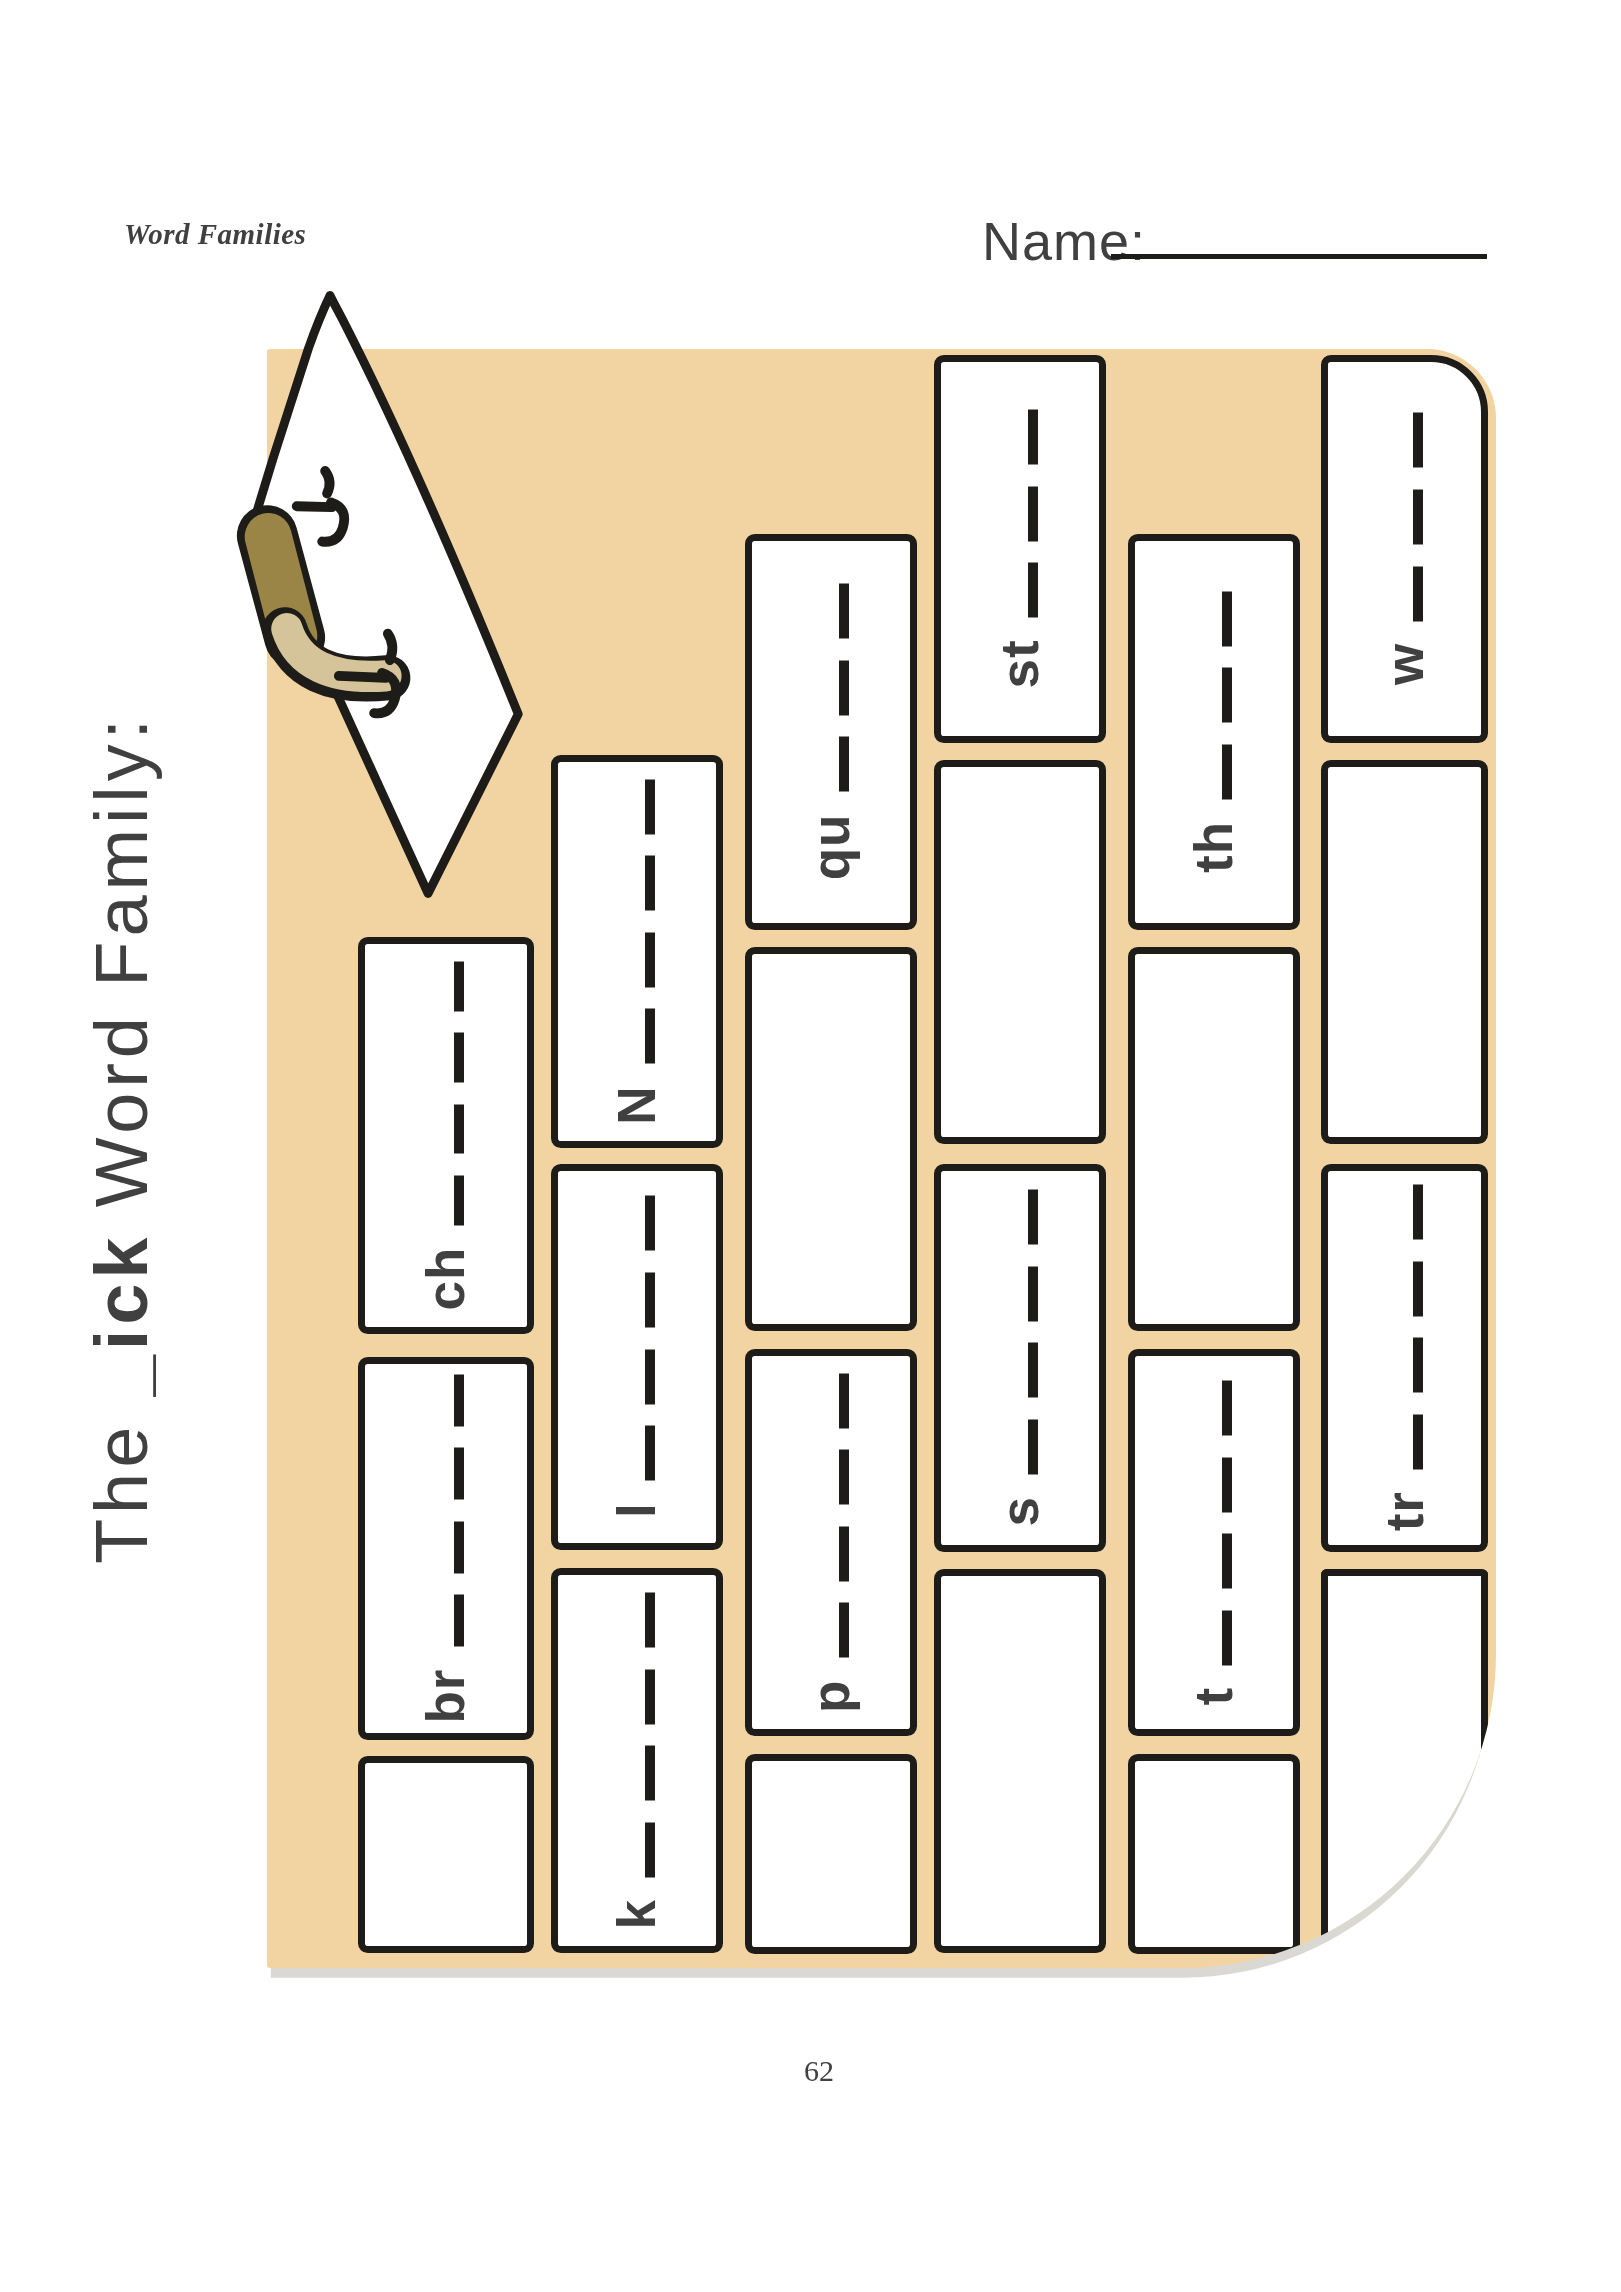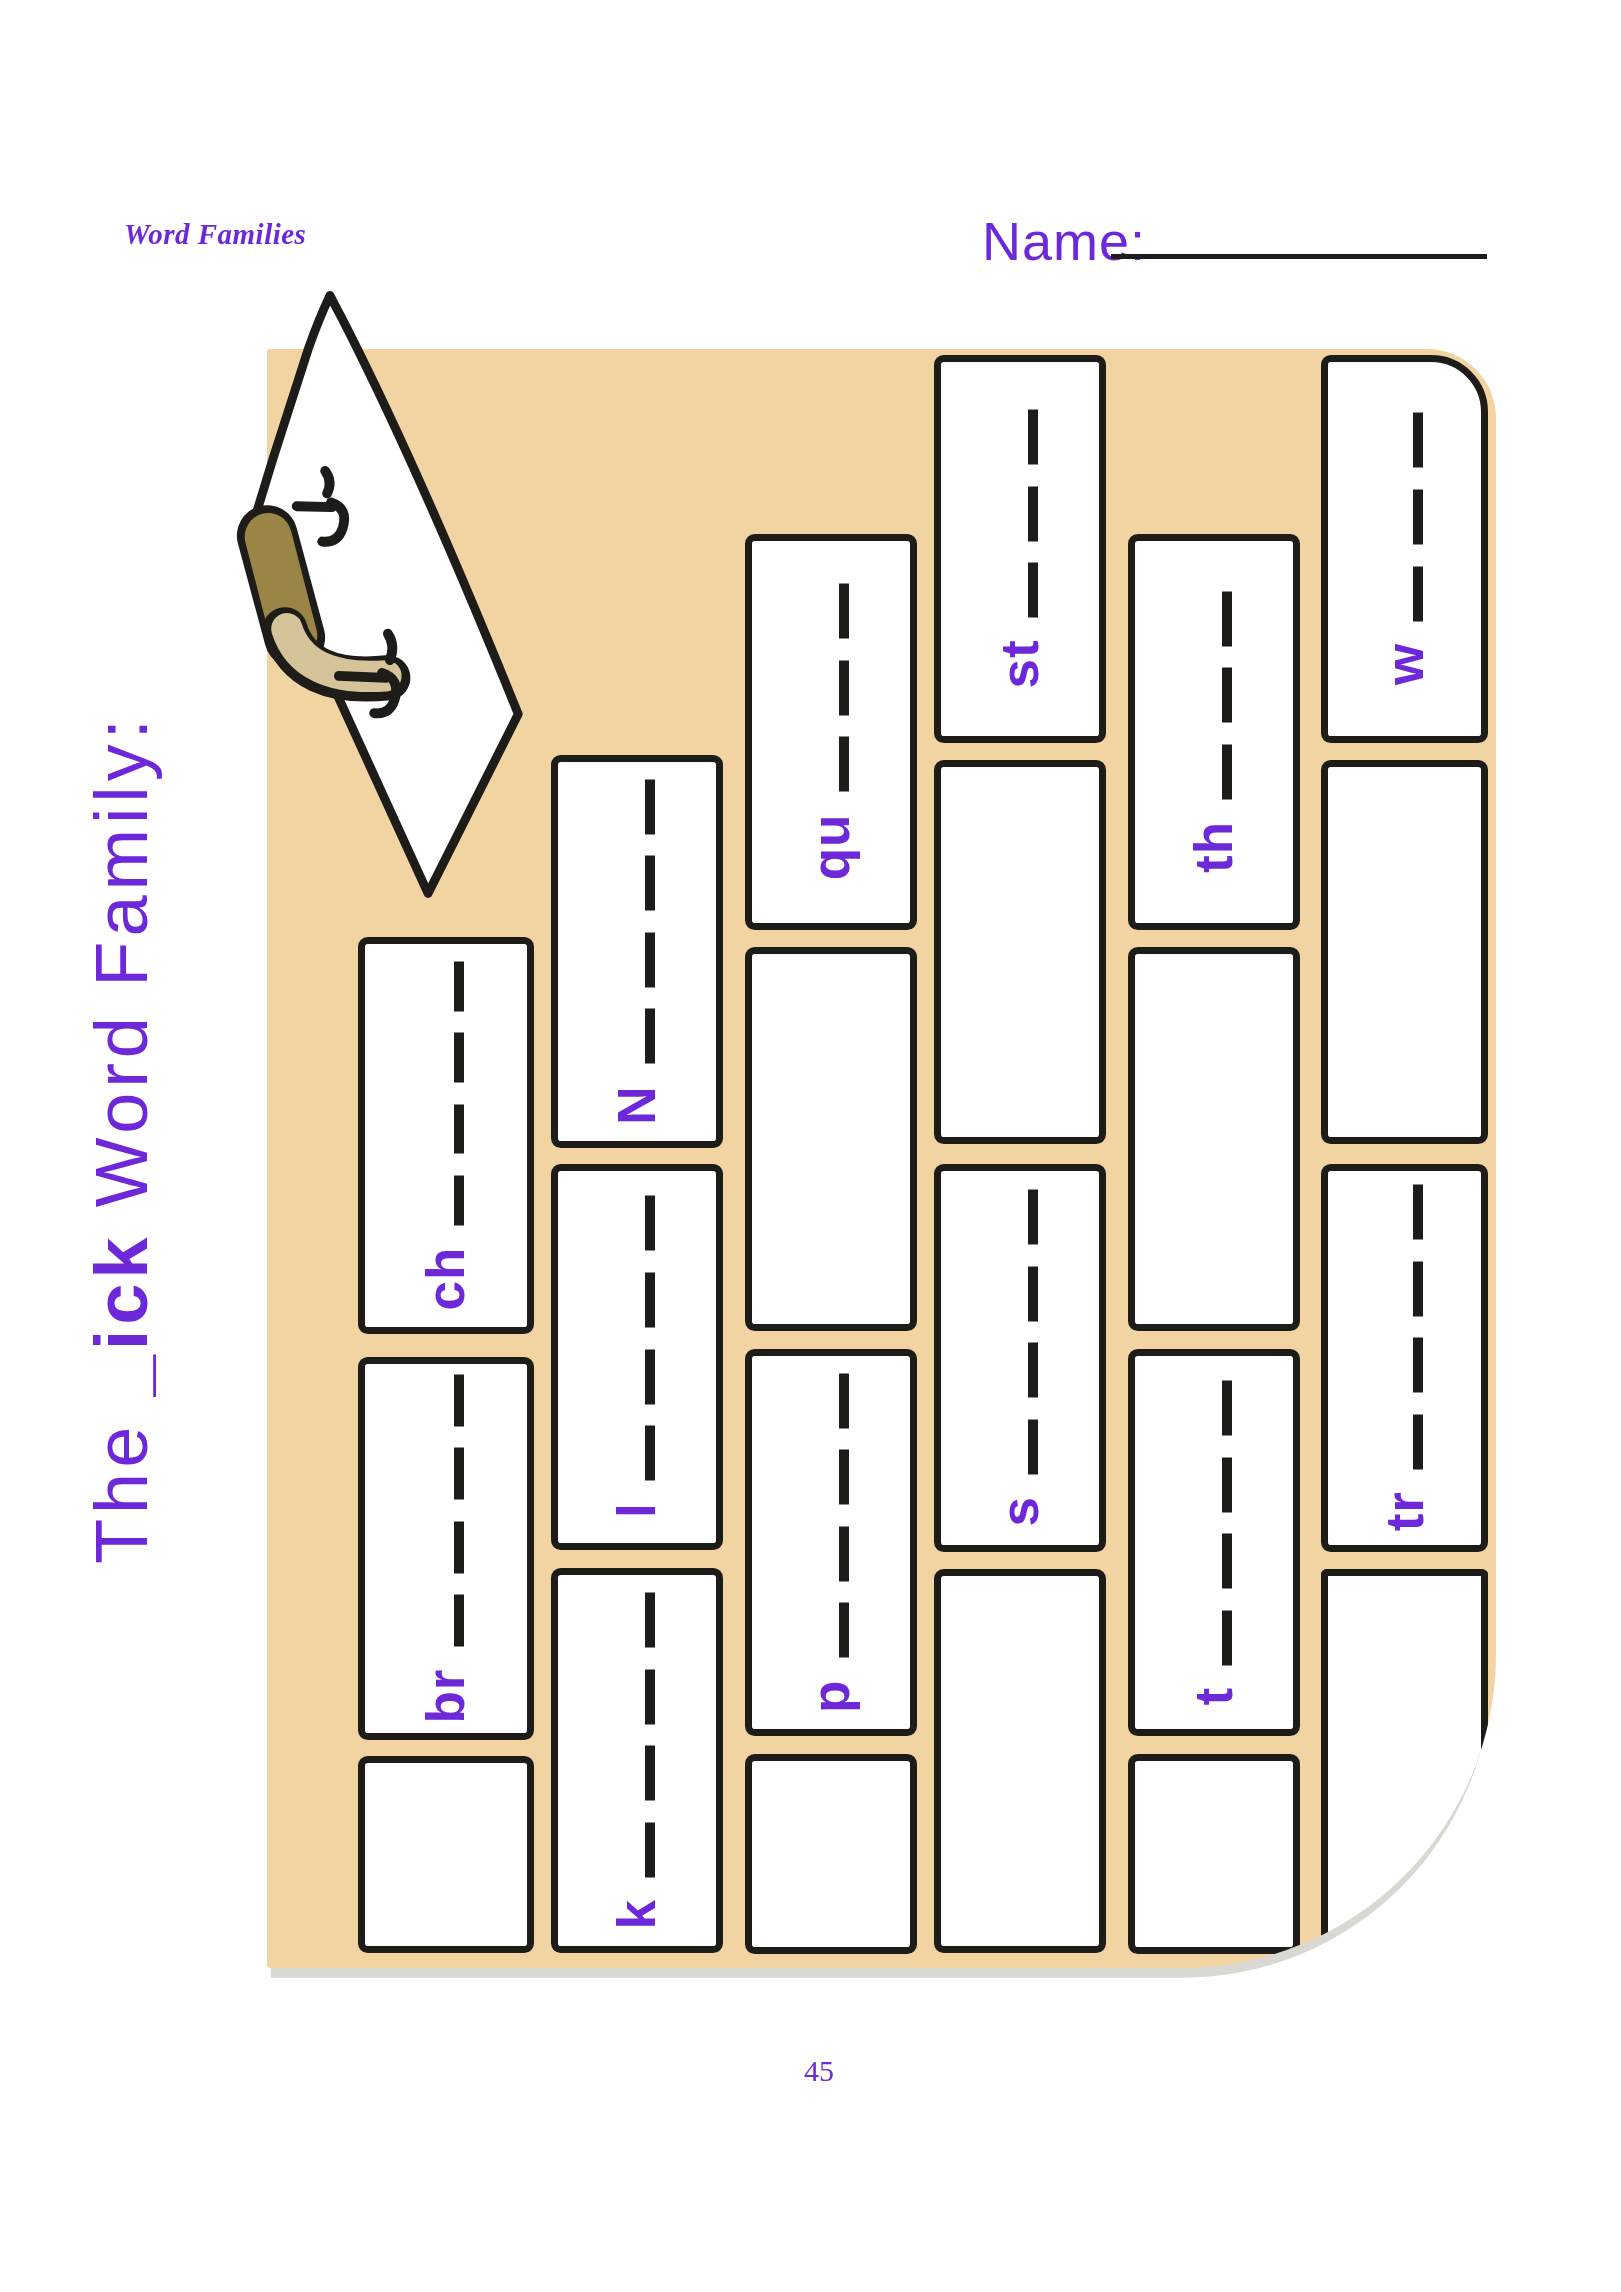--- a/index.html
+++ b/index.html
@@ -2,21 +2,21 @@
 <html><head>
 <meta charset="utf-8">
 <style>
   html,body{margin:0;padding:0;background:#ffffff;}
   .page{
     position:relative;
     width:1621px;height:2293px;
     background:#ffffff;
     overflow:hidden;
     font-family:"Liberation Sans", sans-serif;
-    color:#6d28d9;
+    color:#404040;
   }
 
   
   .hdr-series{
     position:absolute;left:124px;top:218px;
     font-family:"Liberation Serif", serif;
     font-style:italic;font-weight:bold;
     font-size:29px;letter-spacing:0.5px;
   }
   .name-label{
@@ -267,16 +267,16 @@
     <g stroke="#1e1c19" fill="none" stroke-linecap="round" stroke-width="10">
       <path d="M332 480 q8 11 2 23"></path>
       <path d="M303 516 l36 1"></path>
       <path d="M338 512 q18 6 12 26 q-5 16 -21 14"></path>
       <path d="M396 646 q8 12 2 27"></path>
       <path d="M346 689 l48 2"></path>
       <path d="M390 686 q19 6 13 27 q-5 16 -21 14"></path>
     </g>
   </svg>
 
-  <div class="footer-item f-center">45</div>
+  <div class="footer-item f-center">62</div>
 
 </div>
 
 
 </body></html>

